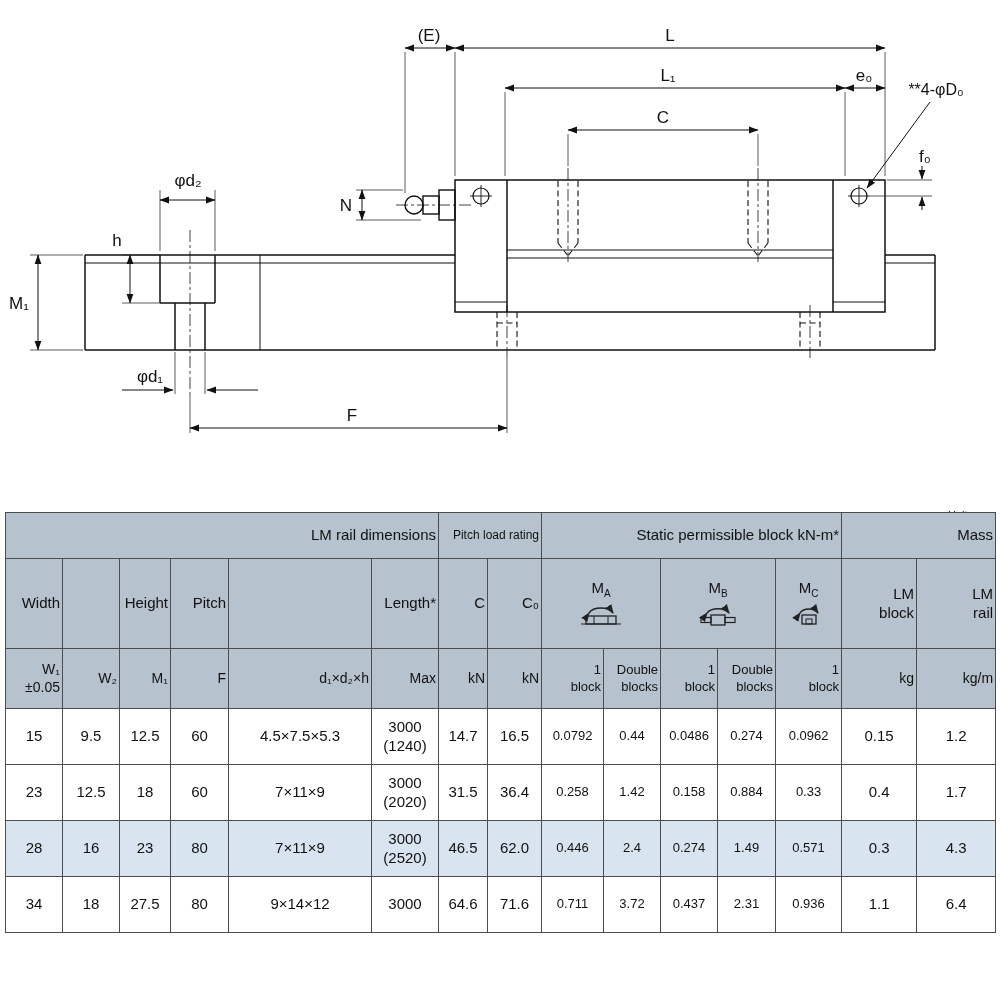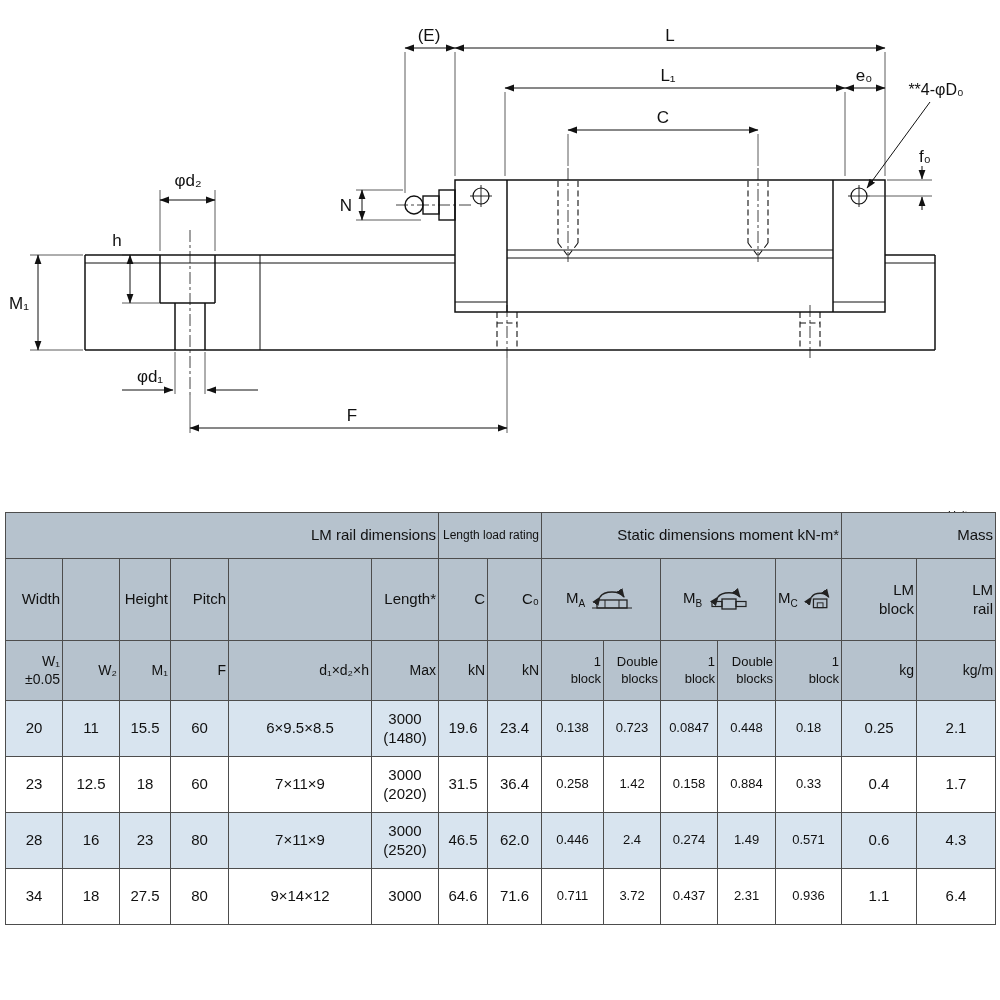--- a/index.html
+++ b/index.html
@@ -18,21 +18,21 @@
     padding:1px 2px;font-weight:normal;white-space:pre-line;line-height:1.25;
   }
   table.spec thead th{background:#b6c2cd;text-align:right;}
   tr.hr1{height:46px;}
   tr.hr2{height:82px;}
   tr.hr3{height:60px;font-size:14px;margin-top:32px;}
   tbody tr{height:56px;background:#ffffff;}
   tbody tr.alt td{background:#d8e4ef;}
   td.sm,th.sm{font-size:13px;}
   th.cond{font-size:12px;}
-  .mwrap{display:flex;flex-direction:row;align-items:center;justify-content:center;gap:3px;}
+  .mwrap{display:flex;flex-direction:column;align-items:center;justify-content:center;gap:3px;}
   .mlabel{font-size:15px;}
   .mlabel sub{font-size:10px;}
   .micon{display:block;}
   svg text{font-family:"Liberation Sans", sans-serif;fill:#111;}
 </style>
 </head>
 <body>
 
 <svg class="drawing" width="1000" height="506" viewBox="0 0 1000 506">
   <defs>
@@ -190,22 +190,22 @@
       <col style="width:57px">
       <col style="width:57px">
       <col style="width:58px">
     <col style="width:66px">
       <col style="width:75px">
       <col style="width:79px">
   </colgroup>
   <thead>
     <tr class="hr1">
       <th colspan="6">LM rail dimensions</th>
-      <th colspan="2" class="cond">Length load rating</th>
-      <th colspan="5">Static dimensions moment kN-m*</th>
+      <th colspan="2" class="cond">Pitch load rating</th>
+      <th colspan="5">Static permissible block kN-m*</th>
       <th colspan="2">Mass</th>
     </tr>
     <tr class="hr2">
       <th>Width</th>
       <th></th>
       <th>Height</th>
       <th>Pitch</th>
       <th></th>
       <th>Length*</th>
       <th>C</th>
@@ -266,37 +266,37 @@
 block</th>
       <th class="sm">Double
 blocks</th>
       <th class="sm">1
 block</th>
       <th>kg</th>
       <th>kg/m</th>
     </tr>
   </thead>
   <tbody>
-      <tr class="alt">
-        <td>20</td>
-        <td>11</td>
-        <td>15.5</td>
+      <tr>
+        <td>15</td>
+        <td>9.5</td>
+        <td>12.5</td>
         <td>60</td>
-        <td>6×9.5×8.5</td>
+        <td>4.5×7.5×5.3</td>
         <td>3000
-(1480)</td>
-        <td>19.6</td>
-        <td>23.4</td>
-        <td class="sm">0.138</td>
-        <td class="sm">0.723</td>
-        <td class="sm">0.0847</td>
-        <td class="sm">0.448</td>
-        <td class="sm">0.18</td>
-        <td>0.25</td>
-        <td>2.1</td>
+(1240)</td>
+        <td>14.7</td>
+        <td>16.5</td>
+        <td class="sm">0.0792</td>
+        <td class="sm">0.44</td>
+        <td class="sm">0.0486</td>
+        <td class="sm">0.274</td>
+        <td class="sm">0.0962</td>
+        <td>0.15</td>
+        <td>1.2</td>
       </tr>
       <tr>
         <td>23</td>
         <td>12.5</td>
         <td>18</td>
         <td>60</td>
         <td>7×11×9</td>
         <td>3000
 (2020)</td>
         <td>31.5</td>
@@ -317,21 +317,21 @@
         <td>7×11×9</td>
         <td>3000
 (2520)</td>
         <td>46.5</td>
         <td>62.0</td>
         <td class="sm">0.446</td>
         <td class="sm">2.4</td>
         <td class="sm">0.274</td>
         <td class="sm">1.49</td>
         <td class="sm">0.571</td>
-        <td>0.6</td>
+        <td>0.3</td>
         <td>4.3</td>
       </tr>
       <tr>
         <td>34</td>
         <td>18</td>
         <td>27.5</td>
         <td>80</td>
         <td>9×14×12</td>
         <td>3000</td>
         <td>64.6</td>

